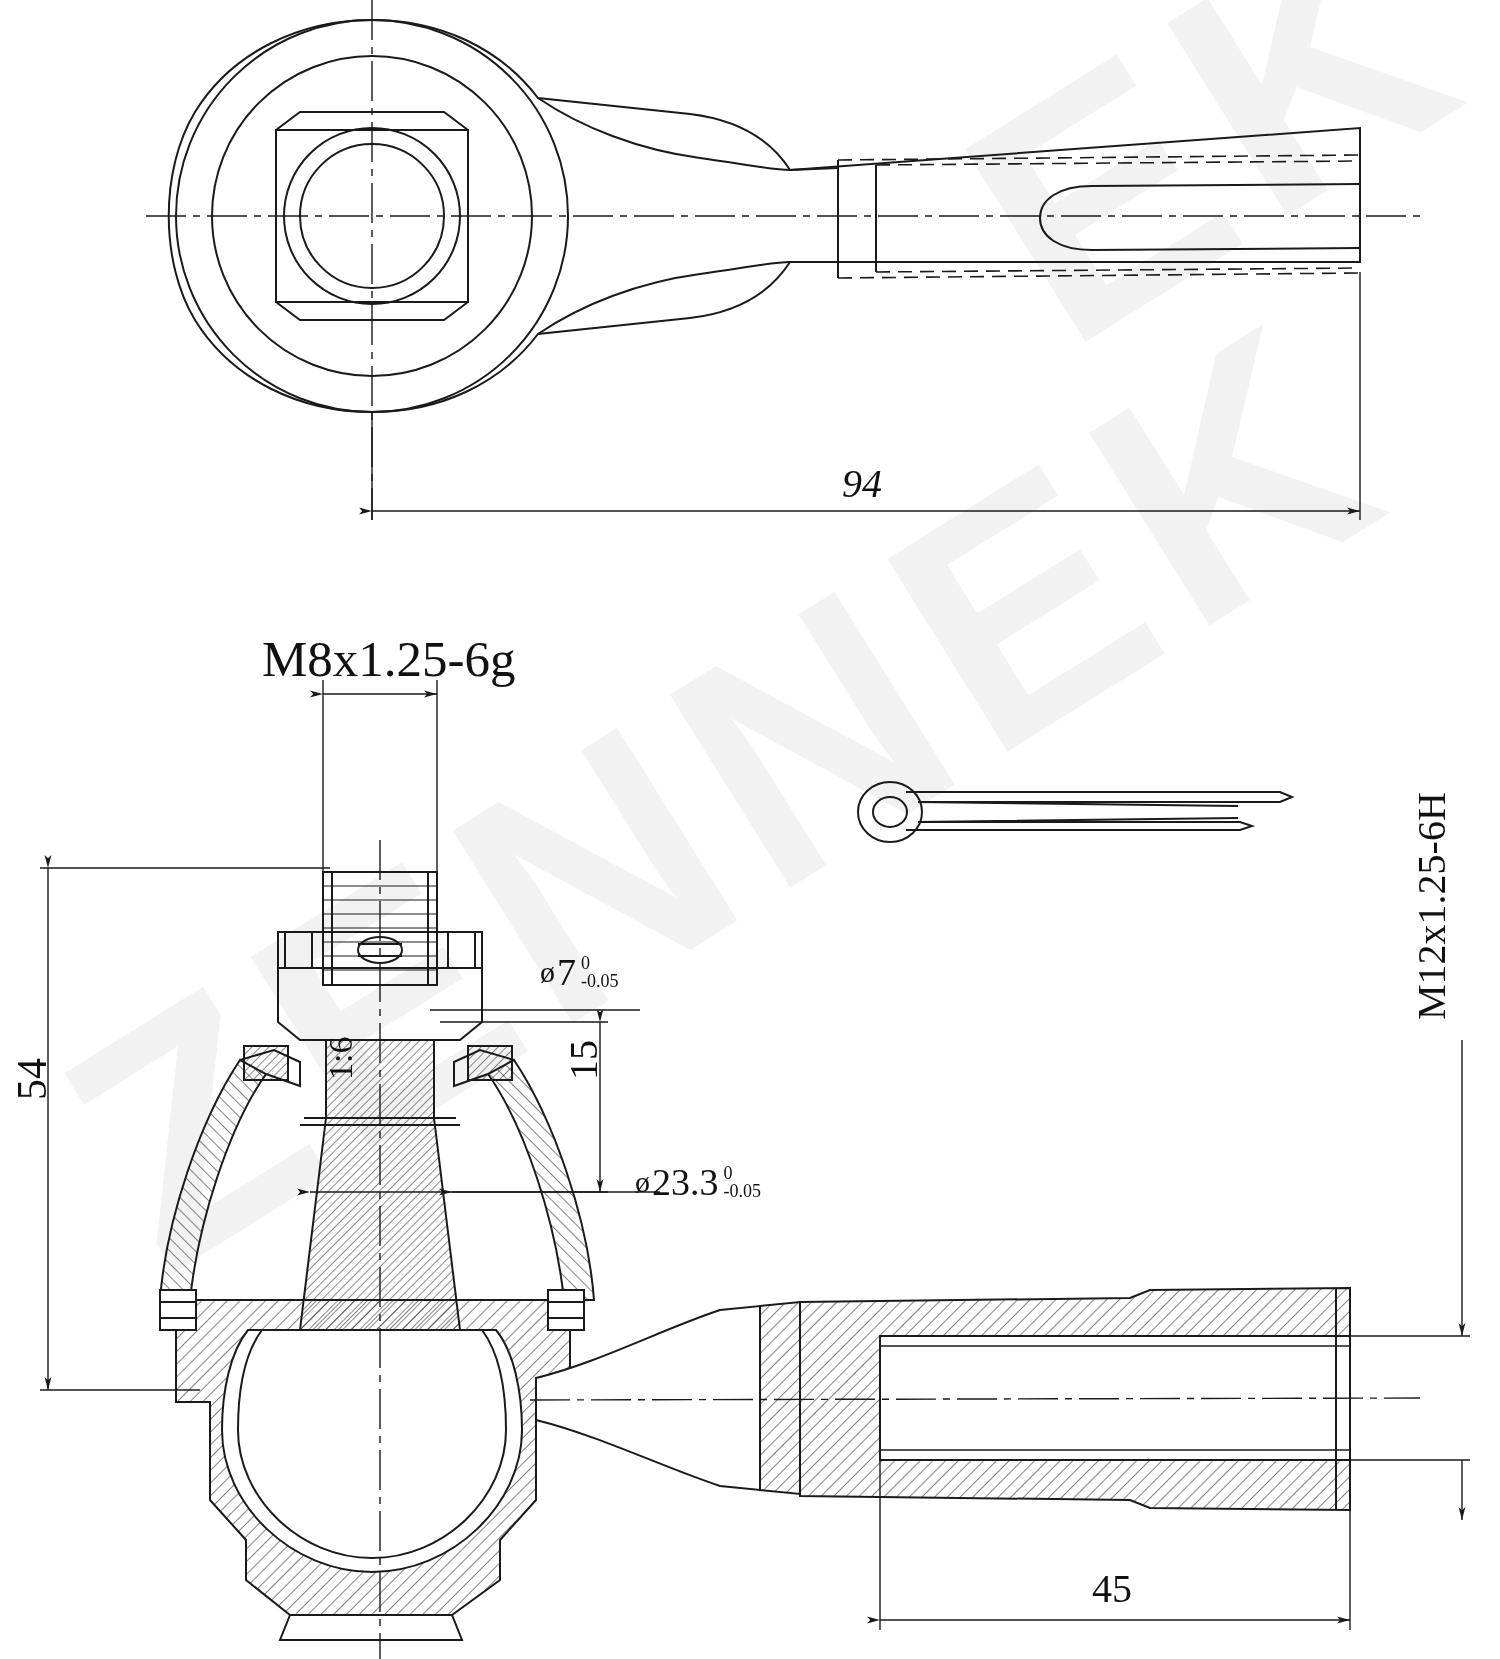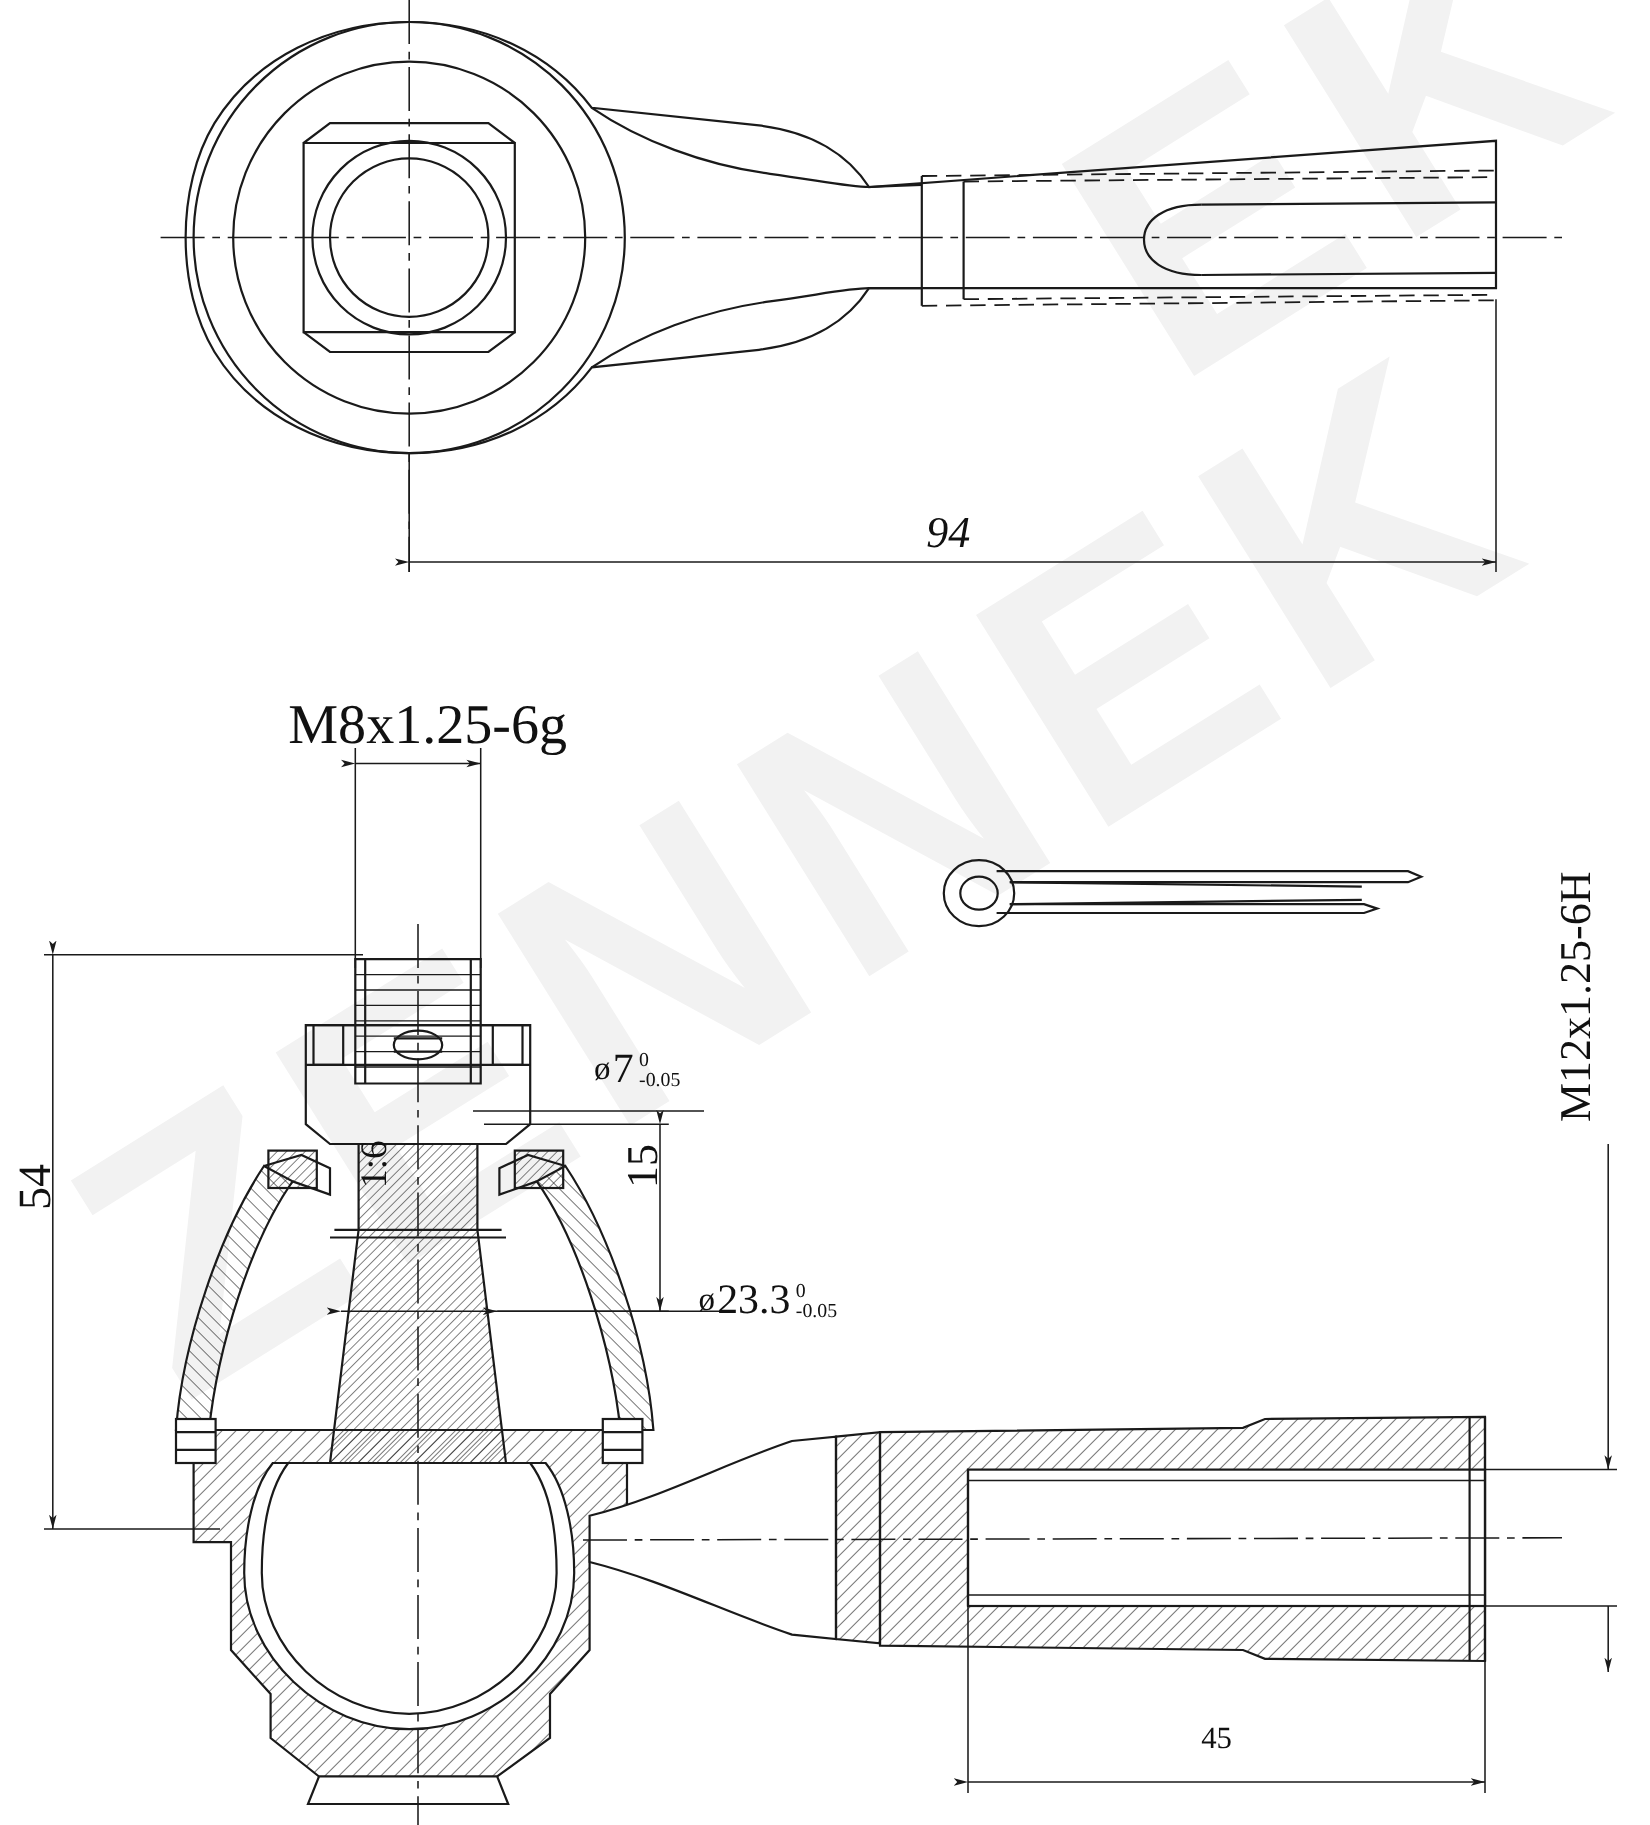--- a/index.html
+++ b/index.html
@@ -227,21 +227,21 @@
 
   <g stroke="#1a1a1a" stroke-width="1.4" fill="none">
     <line x1="880" y1="1460" x2="880" y2="1630"></line>
     <line x1="1350" y1="1510" x2="1350" y2="1630"></line>
     <line x1="880" y1="1620" x2="1350" y2="1620" marker-start="url(#arrS)" marker-end="url(#arrE)"></line>
   </g>
 </svg>
 
 <div class="lbl" style="left:842px;top:460px;font-size:40px;font-style:italic;">94</div>
 
-<div class="lbl" style="left:1092px;top:1565px;font-size:28px;">45</div>
+<div class="lbl" style="left:1092px;top:1565px;font-size:40px;">45</div>
 
 <div class="lbl" style="left:8px;top:1100px;font-size:42px;transform:rotate(-90deg);transform-origin:left top;">54</div>
 
 <div class="lbl" style="left:560px;top:1080px;font-size:40px;transform:rotate(-90deg);transform-origin:left top;">15</div>
 
 <div class="lbl" style="left:322px;top:1080px;font-size:34px;transform:rotate(-90deg);transform-origin:left top;">1:6</div>
 
 <div class="lbl" style="left:262px;top:630px;font-size:51px;">M8x1.25-6g</div>
 
 <div class="lbl" style="left:1408px;top:1020px;font-size:40px;transform:rotate(-90deg);transform-origin:left top;">M12x1.25-6H</div>

